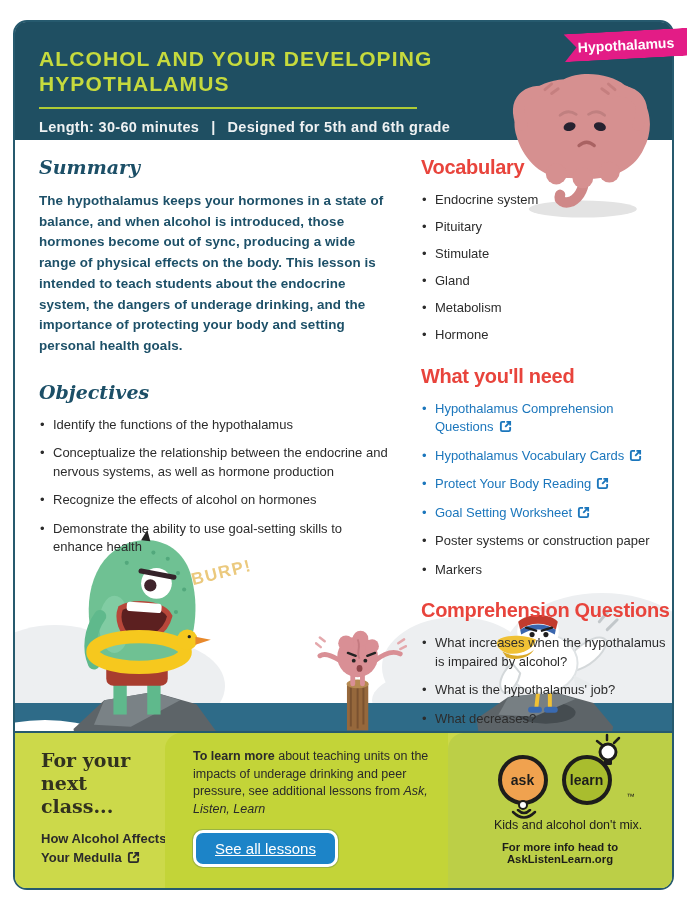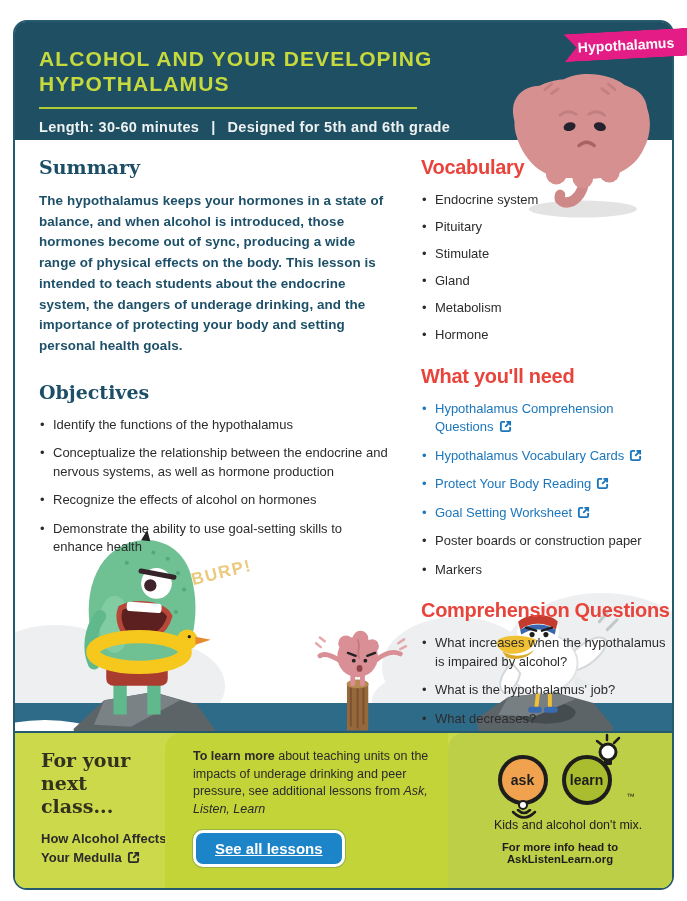--- a/index.html
+++ b/index.html
@@ -32,21 +32,21 @@
     clip-path:polygon(0 0,100% 0,100% 100%,0 100%,10% 50%);
     transform:rotate(-3deg); z-index:6;
   }
   .mascot { position:absolute; top:44px; right:2px; width:180px; z-index:5; }
   
   .main { display:flex; padding:16px 14px 0 24px; position:relative; z-index:3; }
   .col-left  { width:352px; flex:0 0 352px; }
   .col-right { flex:1; margin-left:30px; }
   .h-serif {
     font-family:"DejaVu Serif", serif; font-size:19px; font-weight:bold;
-    color:#1c4f67; margin:0 0 13px 0;
+    color:#1c4f67; margin:0 0 13px 0;font-style:italic;
   }
   .para {
     font-size:13.4px; line-height:20.7px; color:#1d5068; font-weight:bold;
     margin:0 0 24px 0; letter-spacing:.1px;
   }
   .h-red {
     color:#e8443c; font-size:20px; font-weight:bold; margin:0 0 12px 0;
     letter-spacing:-.3px; white-space:nowrap;
   }
   .mt { margin-top:20px; }
@@ -77,21 +77,21 @@
   }
   .f-left { width:150px; padding:16px 0 0 26px; }
   .f-heading {
     font-family:"DejaVu Serif", serif; font-size:19px; line-height:23px;
     font-weight:bold; color:#32321f; margin:0 0 11px 0; width:120px;
   }
   .f-link { font-size:13px; line-height:19px; color:#2b2b2b; text-decoration:none; display:inline-block; width:126px; font-weight:bold; }
   .f-mid { flex:1; background:#c3d438; border-radius:16px 0 0 0; padding:15px 14px 0 28px; }
   .f-mid p { margin:0 0 12px 0; font-size:12.5px; line-height:17.5px; color:#2a2a2a; max-width:270px; }
   .btn {
-    display:inline-block; background:#1c84c8; color:#ffffff; font-size:15px; font-weight:bold;
+    display:inline-block; background:#1c84c8; color:#ffffff; font-size:15px; font-weight:normal;
     padding:7px 19px; border:3px solid #ffffff; border-radius:10px; cursor:pointer;
     box-shadow:0 0 0 1px rgba(30,80,100,.25);
   }
   .f-right { width:224px; background:#bccf47; border-radius:16px 0 11px 0; padding:6px 8px 0 8px; }
   .badges { display:flex; align-items:center; gap:14px; padding:16px 0 0 12px; position:relative;justify-content:center; }
   .badge-wrap { position:relative; }
   .badge {
     width:50px; height:50px; border-radius:50%; border:4px solid #1d1d1b;
     display:flex; align-items:center; justify-content:center;
     font-size:14px; font-weight:bold; color:#1d1d1b; position:relative; z-index:1;
@@ -202,21 +202,21 @@
                 <path fill="#1b76bc" d="M1 3.5A2.5 2.5 0 0 1 3.5 1h3v2h-3a.5.5 0 0 0-.5.5v7a.5.5 0 0 0 .5.5h7a.5.5 0 0 0 .5-.5v-3h2v3A2.5 2.5 0 0 1 10.5 13h-7A2.5 2.5 0 0 1 1 10.5z"></path>
                 <path fill="#1b76bc" d="M8 1h5v5h-2V4.4L7.4 8 6 6.6 9.6 3H8z"></path>
               </svg></a>
         </li>
         <li class="link-li">
           <a href="#"><span>Goal Setting Worksheet</span><svg class="ext" viewBox="0 0 14 14">
                 <path fill="#1b76bc" d="M1 3.5A2.5 2.5 0 0 1 3.5 1h3v2h-3a.5.5 0 0 0-.5.5v7a.5.5 0 0 0 .5.5h7a.5.5 0 0 0 .5-.5v-3h2v3A2.5 2.5 0 0 1 10.5 13h-7A2.5 2.5 0 0 1 1 10.5z"></path>
                 <path fill="#1b76bc" d="M8 1h5v5h-2V4.4L7.4 8 6 6.6 9.6 3H8z"></path>
               </svg></a>
         </li>
-        <li><span>Poster boards or construction paper</span></li>
+        <li><span>Poster systems or construction paper</span></li>
         <li><span>Markers</span></li>
       </ul>
 
       <h2 class="h-red mt">Comprehension Questions</h2>
       <ul>
         <li><span>What increases when the hypothalamus is impaired by alcohol?</span></li>
         <li><span>What is the hypothalamus' job?</span></li>
         <li><span>What decreases?</span></li>
       </ul>
     </div>

